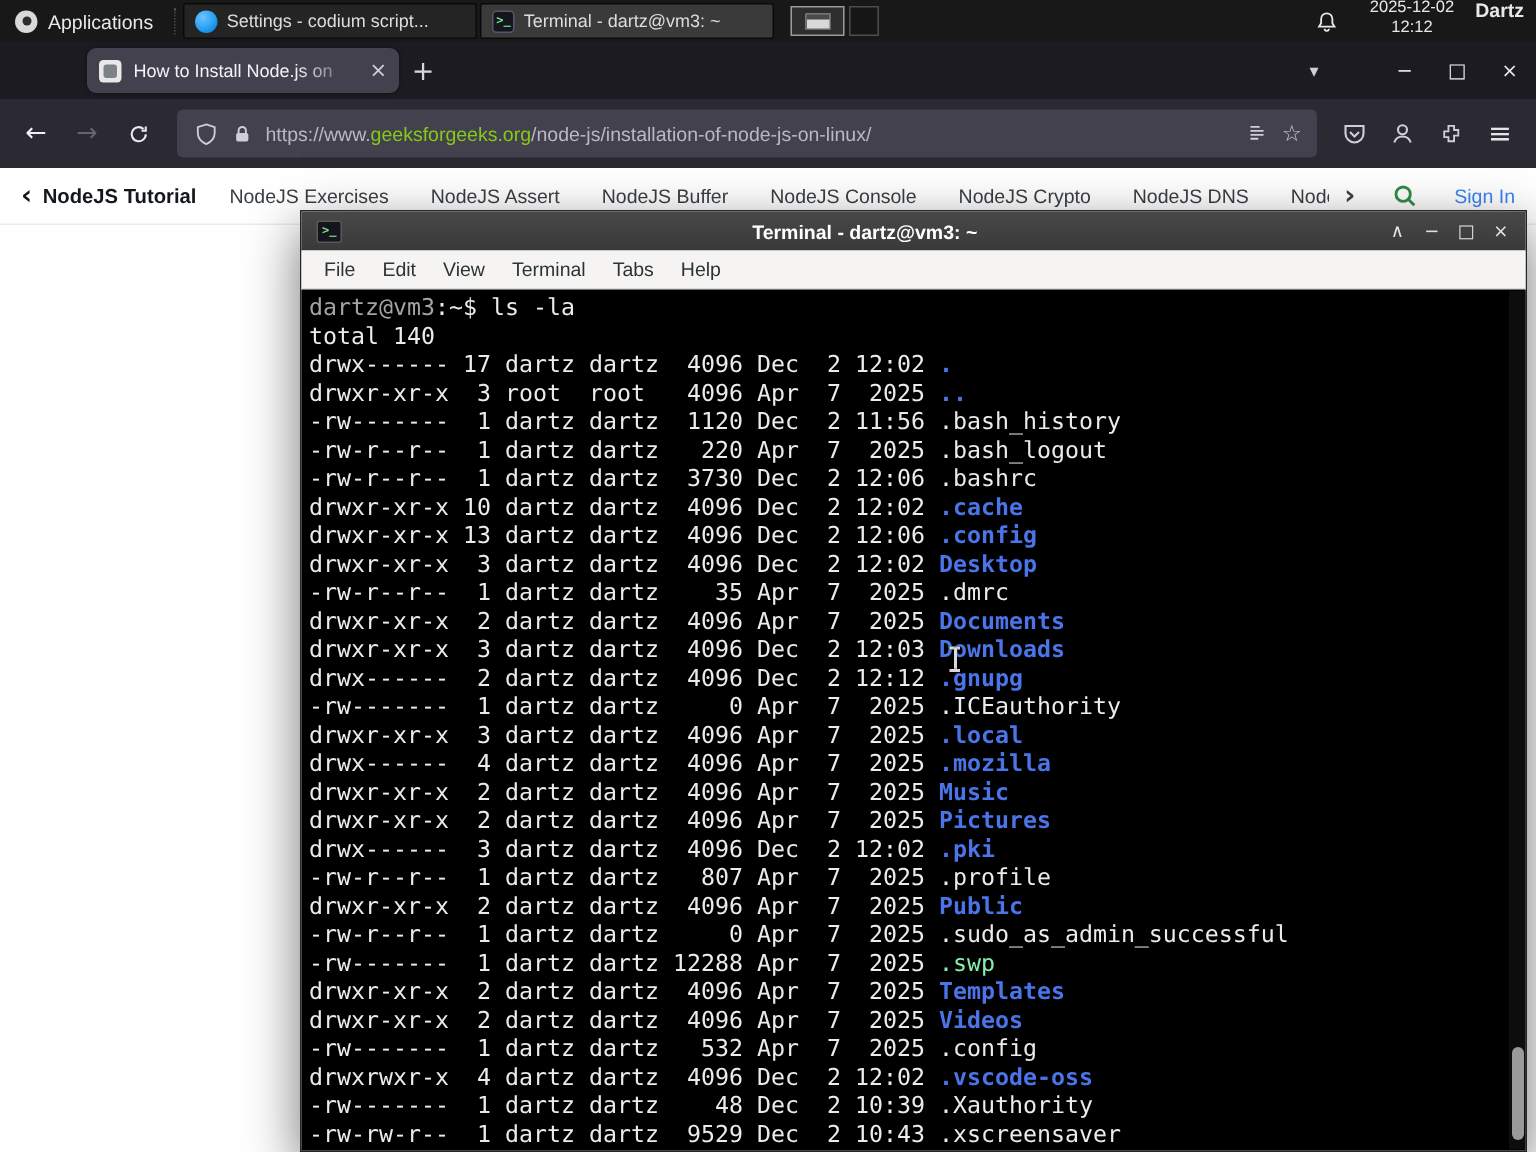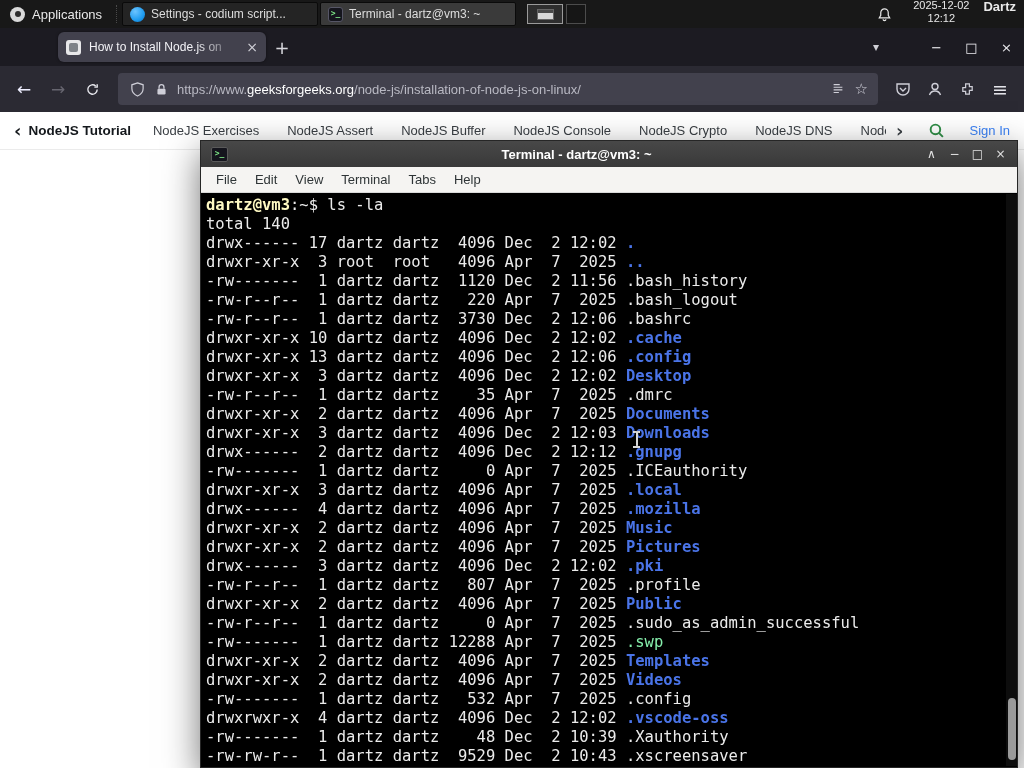--- a/index.html
+++ b/index.html
@@ -54,21 +54,21 @@
   .win-btn { width:35px; height:38px; display:flex; align-items:center; justify-content:center;
     color:#eaeaee; font-size:13px; }
 
   #toolbar { height:46px; background:#2b2a33; display:flex; align-items:center; padding:0 8px; gap:2px; }
   .nav-btn { width:32px; height:32px; display:flex; align-items:center; justify-content:center;
     color:#eef; font-size:17px; border-radius:4px; flex:none; }
   .nav-btn.disabled { color:#66656f; }
   #urlbar { flex:1; min-width:0; height:32px; background:#42414d; border-radius:4px; display:flex;
     align-items:center; padding:0 10px; gap:8px; margin:0 8px; }
   .url-text { flex:1; min-width:0; font-size:13px; color:#b9b9c3; white-space:nowrap; overflow:hidden; }
-  .url-domain { color:#ffffff; }
+  .url-domain { color:#84cc16; }
   .tool-icon { width:30px; height:30px; display:flex; align-items:center; justify-content:center;
     flex:none; color:#cfcfd8; }
   .star { font-size:15px; color:#cfcfd8; }
   .menu-g { font-size:19px; color:#e4e4ea; }
 
   #sitenav { height:38px; background:#fff; border-bottom:1px solid #ebebeb; display:flex;
     align-items:center; padding:0 14px; color:#3a3f44; font-size:13px; overflow:hidden; }
   .sn-back { display:flex; align-items:center; gap:7px; font-weight:700; color:#14181c;
     margin-right:22px; white-space:nowrap; font-size:13.5px; }
   .sn-chev { font-size:18px; font-weight:700; line-height:1; }
@@ -89,21 +89,21 @@
     text-align:center; flex:none; }
   .t-title { flex:1; text-align:center; color:#ffffff; font-size:13px; font-weight:700; }
   .t-btn { width:23px; height:24px; display:flex; align-items:center; justify-content:center;
     color:#e2e2e2; font-size:12px; flex:none; }
   .t-menubar { height:26px; background:#f5f4f2; border-bottom:1px solid #d9d9d9; display:flex;
     align-items:center; padding:0 6px; font-size:13px; color:#2e3436; flex:none; }
   .t-menu-item { padding:0 9px; }
   .t-body { flex:1; background:#000; position:relative; overflow:hidden; padding:3px 12px 0 5px; }
   .t-body pre { font-family:"DejaVu Sans Mono", monospace; font-size:15.5px; line-height:19px;
     color:#ebebeb; white-space:pre; }
-  .t-green { color:#fef9c3; font-weight:bold; }
+  .t-green { color:#a3a3a3; font-weight:normal; }
   .t-dir { color:#4a74e8; font-weight:bold; }
   .t-dim { color:#86efac; }
   .t-scroll { position:absolute; top:1px; right:0; bottom:1px; width:11px; background:#0d0d0d; }
   .t-thumb { position:absolute; right:1.5px; bottom:6px; width:8px; height:62px;
     background:#9a9a9a; border-radius:4px; }
 
   
   #ibeam { position:absolute; left:632px; top:431px; width:9px; height:17px; z-index:20;
     pointer-events:none; }
   #ibeam div { position:absolute; background:#d9d9d9; box-shadow:0 0 1px #000; }

